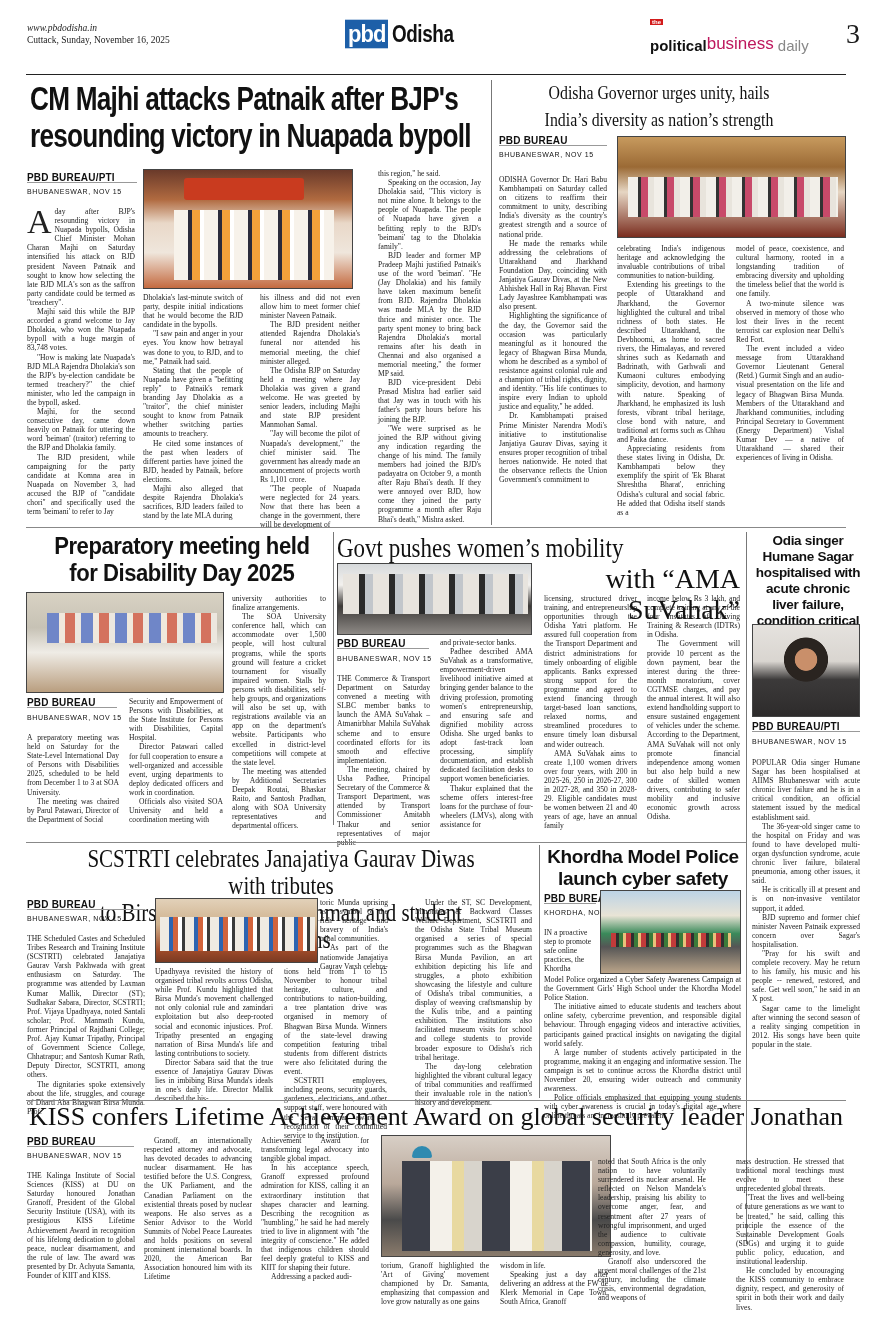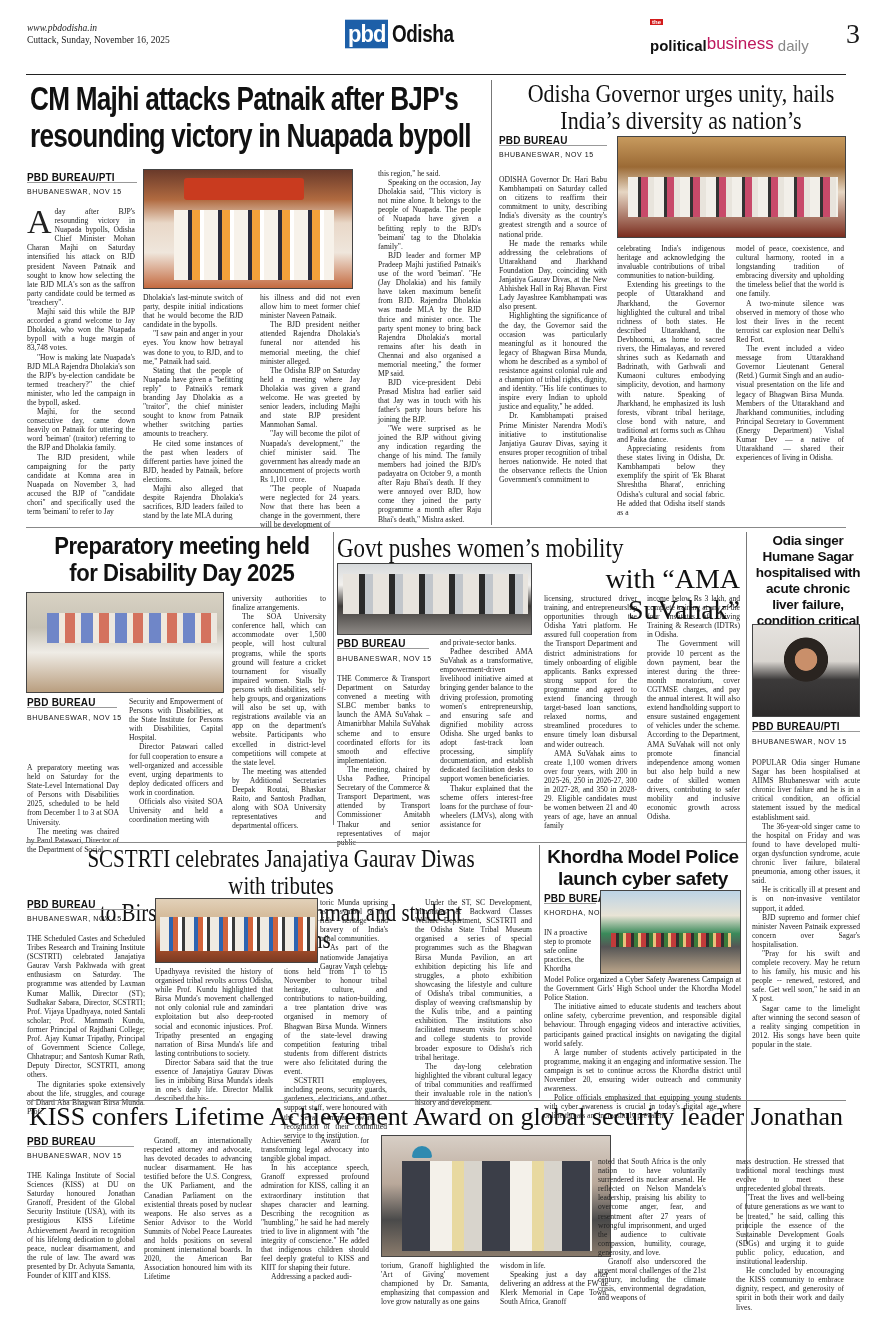--- a/index.html
+++ b/index.html
@@ -87,21 +87,21 @@
 <div class="abs col" style="left:378px;top:169px;width:103px">
   <p class="noind">this region," he said.</p>
   <p>Speaking on the occasion, Jay Dholakia said, "This victory is not mine alone. It belongs to the people of Nuapada. The people of Nuapada have given a befitting reply to the BJD's 'beimani' tag to the Dholakia family".</p>
   <p>BJD leader and former MP Pradeep Majhi justified Patnaik's use of the word 'beiman'. "He (Jay Dholakia) and his family have taken maximum benefit from BJD. Rajendra Dholakia was made MLA by the BJD thrice and minister once. The party spent money to bring back Rajendra Dholakia's mortal remains after his death in Chennai and also organised a memorial meeting," the former MP said.</p>
   <p>BJD vice-president Debi Prasad Mishra had earlier said that Jay was in touch with his father's party hours before his joining the BJP.</p>
   <p>"We were surprised as he joined the BJP without giving any indication regarding the change of his mind. The family members had joined the BJD's padayatra on October 9, a month after Raju Bhai's death. If they were annoyed over BJD, how come they joined the party programme a month after Raju Bhai's death," Mishra asked.</p>
 </div>
 
 <div class="abs vrule" style="left:491px;top:80px;height:445px"></div>
 
-<div class="abs head-serif" style="left:506px;top:80px;width:350px;font-size:25px;line-height:27px">
+<div class="abs head-serif" style="left:484px;top:80px;width:350px;font-size:18px;line-height:27px">
   <div style="transform:scaleX(.88)">Odisha Governor urges unity, hails</div>
   <div style="transform:scaleX(.88)">India’s diversity as nation’s strength</div>
 </div>
 <div class="abs byline" style="left:499px;top:135px">PBD BUREAU</div>
 <div class="abs byl-rule" style="left:499px;top:145px;width:108px"></div>
 <div class="abs dateline" style="left:499px;top:151px">BHUBANESWAR, NOV 15</div>
 <div class="abs photo" style="left:617px;top:136px;width:229px;height:102px;background:linear-gradient(180deg,#c79a5e 0%,#9b6a35 30%,#e6d6c3 55%,#7a2d1f 100%)">
   <div style="position:absolute;left:10px;top:40px;width:210px;height:40px;background:repeating-linear-gradient(90deg,#f2efe9 0 10px,#333 10px 13px,#c84a6a 13px 20px,#e8e4dc 20px 26px)"></div>
 </div>
 <div class="abs col" style="left:499px;top:175px;width:108px">
@@ -126,21 +126,21 @@
 <div class="abs head-sans" style="left:30px;top:532px;font-size:24px;line-height:27px;width:330px;text-align:center;letter-spacing:-.5px;transform:scaleX(.92)">
   <div>Preparatory meeting held</div>
   <div>for Disability Day 2025</div>
 </div>
 <div class="abs photo" style="left:26px;top:592px;width:198px;height:101px;background:linear-gradient(180deg,#d8d2c3 0%,#c7c2b5 35%,#efece6 60%,#b99e7f 100%)">
   <div style="position:absolute;left:20px;top:20px;width:170px;height:30px;background:repeating-linear-gradient(90deg,#6f86c8 0 12px,#f0e8dc 12px 18px,#d4725e 18px 28px,#ece7df 28px 34px)"></div>
 </div>
 <div class="abs byline" style="left:27px;top:697px">PBD BUREAU</div>
 <div class="abs byl-rule" style="left:27px;top:707px;width:90px"></div>
 <div class="abs dateline" style="left:27px;top:714px">BHUBANESWAR, NOV 15</div>
-<div class="abs col" style="left:27px;top:763px;width:92px">
+<div class="abs col" style="left:27px;top:733px;width:92px">
   <p class="noind">A preparatory meeting was held on Saturday for the State-Level International Day of Persons with Disabilities 2025, scheduled to be held from December 1 to 3 at SOA University.</p>
   <p>The meeting was chaired by Parul Patawari, Director of the Department of Social</p>
 </div>
 <div class="abs col" style="left:129px;top:697px;width:94px">
   <p class="noind">Security and Empowerment of Persons with Disabilities, at the State Institute for Persons with Disabilities, Capital Hospital.</p>
   <p>Director Patawari called for full cooperation to ensure a well-organized and accessible event, urging departments to deploy dedicated officers and work in coordination.</p>
   <p>Officials also visited SOA University and held a coordination meeting with</p>
 </div>
 <div class="abs col" style="left:232px;top:594px;width:94px">
   <p class="noind">university authorities to finalize arrangements.</p>

